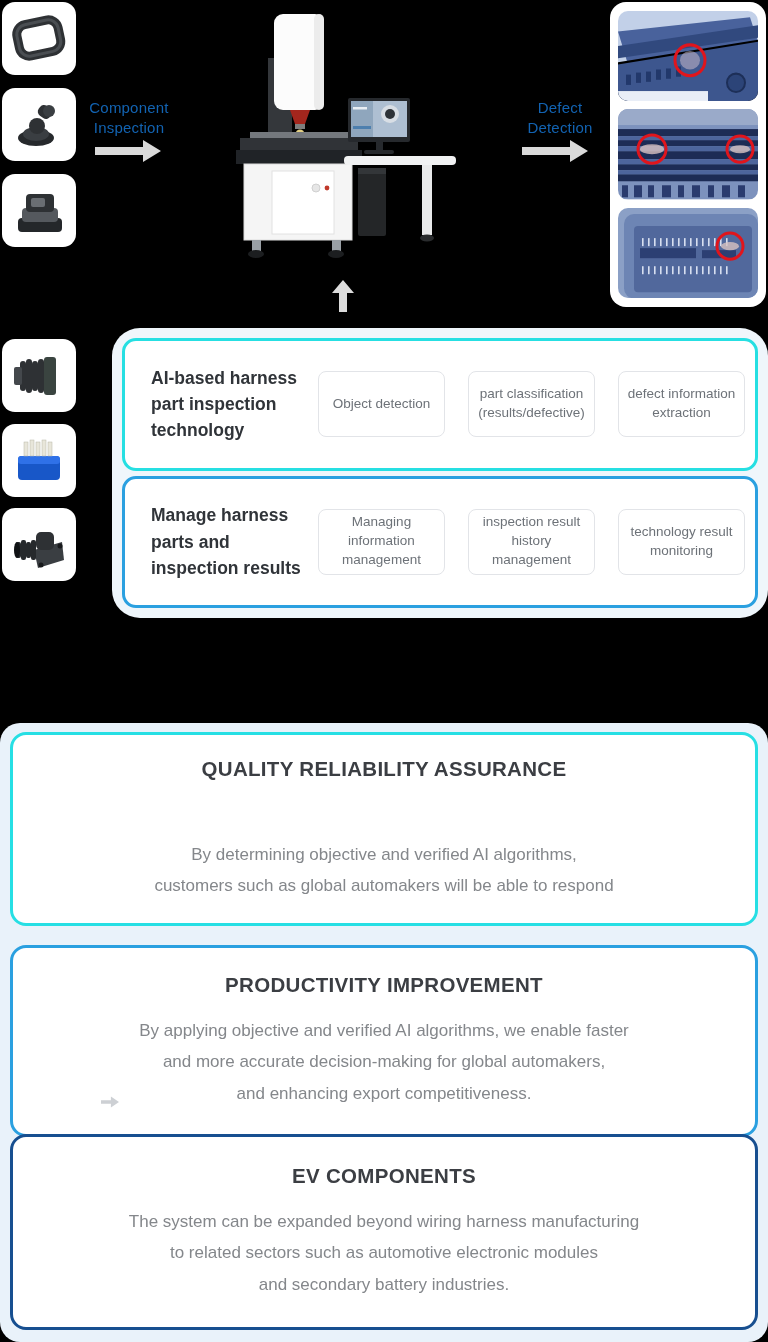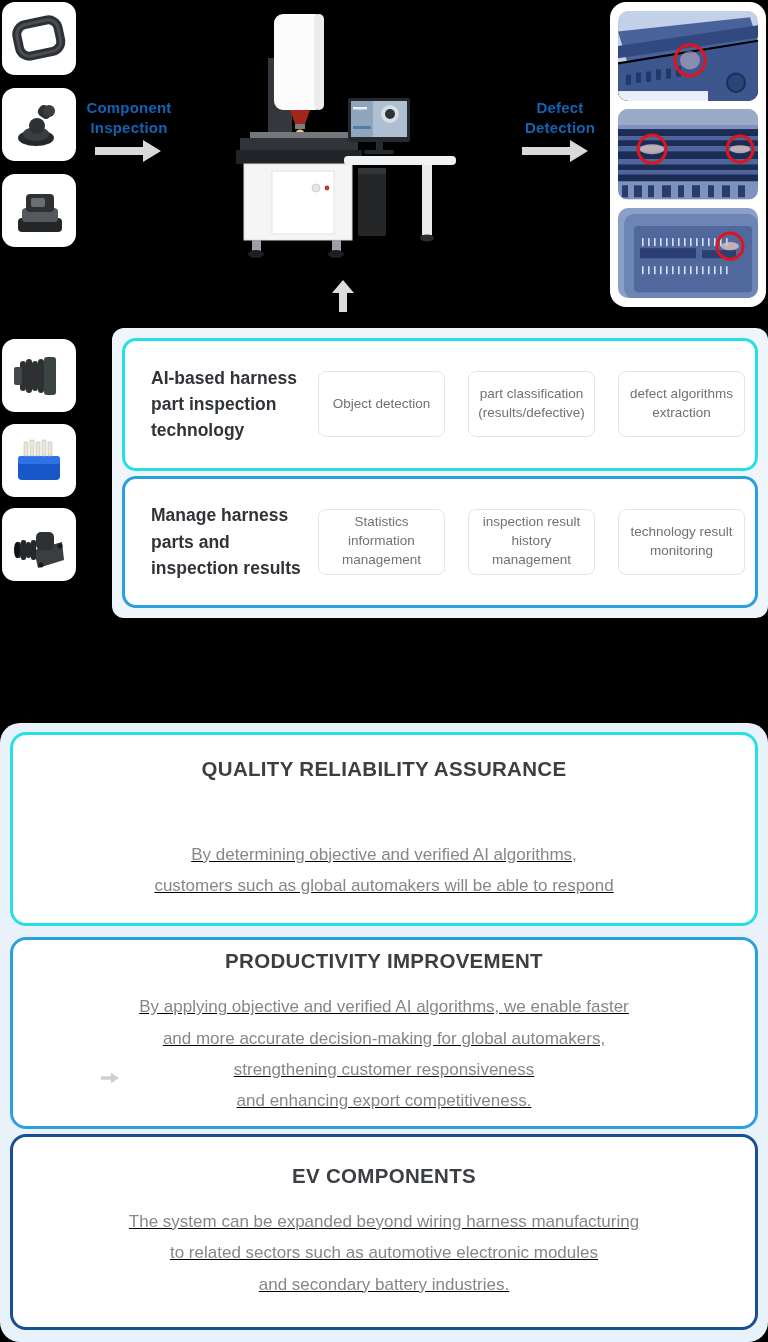--- a/index.html
+++ b/index.html
@@ -4,51 +4,51 @@
 <style>
   html,body{margin:0;padding:0;background:#000;}
   *{box-sizing:border-box;font-family:"Liberation Sans",sans-serif;}
   .page{position:relative;width:768px;height:1342px;background:#000;overflow:hidden;margin:0 auto;}
 
   
   .part-card{position:absolute;width:74px;height:73px;background:#fff;border-radius:13px;
     display:flex;align-items:center;justify-content:center;box-shadow:0 1px 3px rgba(0,0,0,.35);}
   .part-card svg{display:block;}
 
-  .flow-label{position:absolute;color:#1263b2;font-weight:bold;font-size:15px;line-height:1.35;
+  .flow-label{position:absolute;color:#1263b2;font-weight:normal;font-size:15px;line-height:1.35;
     text-align:center;letter-spacing:.2px;}
   .flow-arrow{position:absolute;}
   .flow-arrow svg{display:block;}
 
   .machine{position:absolute;left:232px;top:8px;}
 
   .defect-panel{position:absolute;left:610px;top:2px;width:156px;height:305px;background:#fff;
     border-radius:16px;padding:9px 8px;display:flex;flex-direction:column;gap:8px;}
   .defect-photo{flex:1;border-radius:10px;overflow:hidden;position:relative;}
   .defect-photo svg{display:block;width:100%;height:100%;}
 
   
   .features{position:absolute;left:112px;top:328px;width:656px;height:290px;background:#eff6fb;
-    border-radius:12px;padding:10px 10px;display:flex;flex-direction:column;gap:5px;}
+    border-radius:28px;padding:10px 10px;display:flex;flex-direction:column;gap:5px;}
   .feature-row{flex:1;background:#fff;border-radius:14px;border:3px solid;display:flex;
     align-items:center;padding:0 10px 0 26px;}
   .feature-title{width:230px;font-size:17.5px;font-weight:bold;color:#303439;line-height:1.5;}
   .chips{margin-left:auto;display:flex;gap:23px;}
   .chip{width:127px;height:66px;border:1px solid #e2e4e8;border-radius:8px;background:#fff;
     display:flex;align-items:center;justify-content:center;text-align:center;
     font-size:13.5px;color:#6d7278;line-height:1.4;padding:4px 6px;}
 
   
   .benefits{position:absolute;left:0;top:723px;width:768px;height:619px;background:#e9f2fa;
     border-radius:20px;}
   .benefit-card{position:absolute;left:10px;width:748px;background:#fff;border-radius:16px;
     border:3px solid;display:flex;flex-direction:column;align-items:center;justify-content:center;}
   .benefit-title{font-size:20.5px;font-weight:bold;color:#3b3e43;letter-spacing:.3px;
     margin-bottom:18px;text-align:center;}
-  .benefit-body{text-align:center;text-decoration:underline;}
+  .benefit-body{text-align:center;}
   .body-line{font-size:17px;color:#84878b;line-height:1.85;position:relative;}
   .mini-arrow{position:absolute;left:-38px;top:9px;}
 </style>
 </head>
 <body>
 
 <div class="page">
 
   <div class="part-card" style="left:2px;top:2px;">
     <svg width="58" height="58" viewBox="0 0 58 58">
@@ -283,55 +283,54 @@
       </svg>
     </div>
   </div>
 
   <div class="features">
     <div class="feature-row" style="border-color:#26dfe2;">
       <div class="feature-title">AI-based harness part inspection technology</div>
       <div class="chips">
         <div class="chip">Object detection</div>
         <div class="chip">part classification (results/defective)</div>
-        <div class="chip">defect algorithms extraction</div>
+        <div class="chip">defect information extraction</div>
       </div>
     </div>
     <div class="feature-row" style="border-color:#2aa0e0;align-items:center;">
       <div class="feature-title">Manage harness parts and inspection results</div>
       <div class="chips">
-        <div class="chip">Statistics information management</div>
+        <div class="chip">Managing information management</div>
         <div class="chip">inspection result history management</div>
         <div class="chip">technology result monitoring</div>
       </div>
     </div>
   </div>
 
   <div class="benefits">
 
     <div class="benefit-card" style="top:9px;height:194px;border-color:#26dfe4;gap:40px;">
       <div class="benefit-title">QUALITY RELIABILITY ASSURANCE</div>
       <div class="benefit-body">
         <div class="body-line">By determining objective and verified AI algorithms,</div>
         <div class="body-line">customers such as global automakers will be able to respond</div>
       </div>
     </div>
 
-    <div class="benefit-card" style="top:214px;height:192px;border-color:#2aa0e0;align-items:center;">
+    <div class="benefit-card" style="top:222px;height:192px;border-color:#2aa0e0;align-items:center;">
       <div class="benefit-title">PRODUCTIVITY IMPROVEMENT</div>
       <div class="benefit-body">
         <div class="body-line">By applying objective and verified AI algorithms, we enable faster</div>
         <div class="body-line">and more accurate decision-making for global automakers,</div>
         <div class="body-line">
           <span class="mini-arrow">
             <svg width="18" height="12" viewBox="0 0 20 12">
                 <path d="M0 4h11V0l9 6-9 6V8H0z" fill="#cdd0d4"></path>
               </svg>
           </span>
-          <span>strengthening customer responsiveness</span>
         </div>
         <div class="body-line">and enhancing export competitiveness.</div>
       </div>
     </div>
 
     <div class="benefit-card" style="top:411px;height:196px;border-color:#174f90;">
       <div class="benefit-title">EV COMPONENTS</div>
       <div class="benefit-body">
         <div class="body-line">The system can be expanded beyond wiring harness manufacturing</div>
         <div class="body-line">to related sectors such as automotive electronic modules</div>

